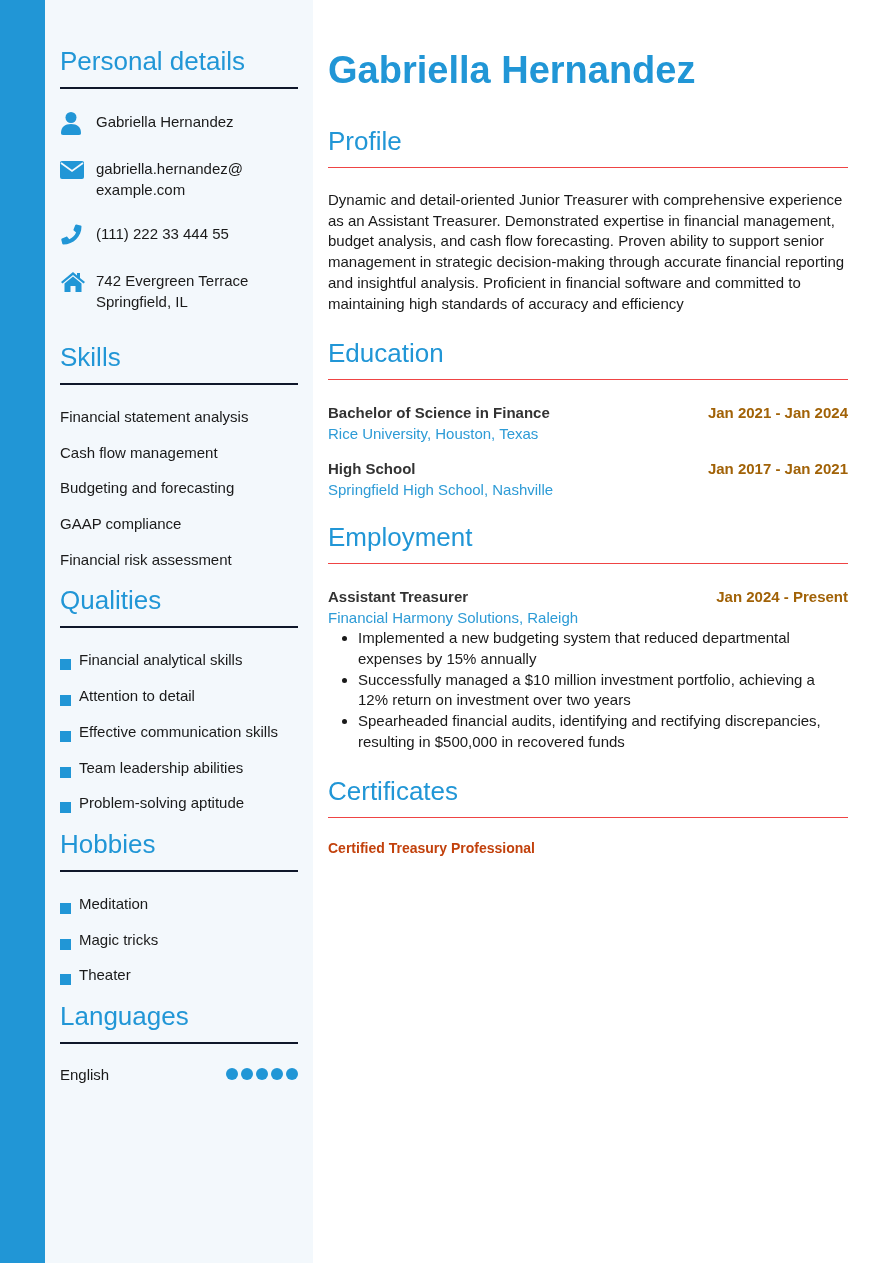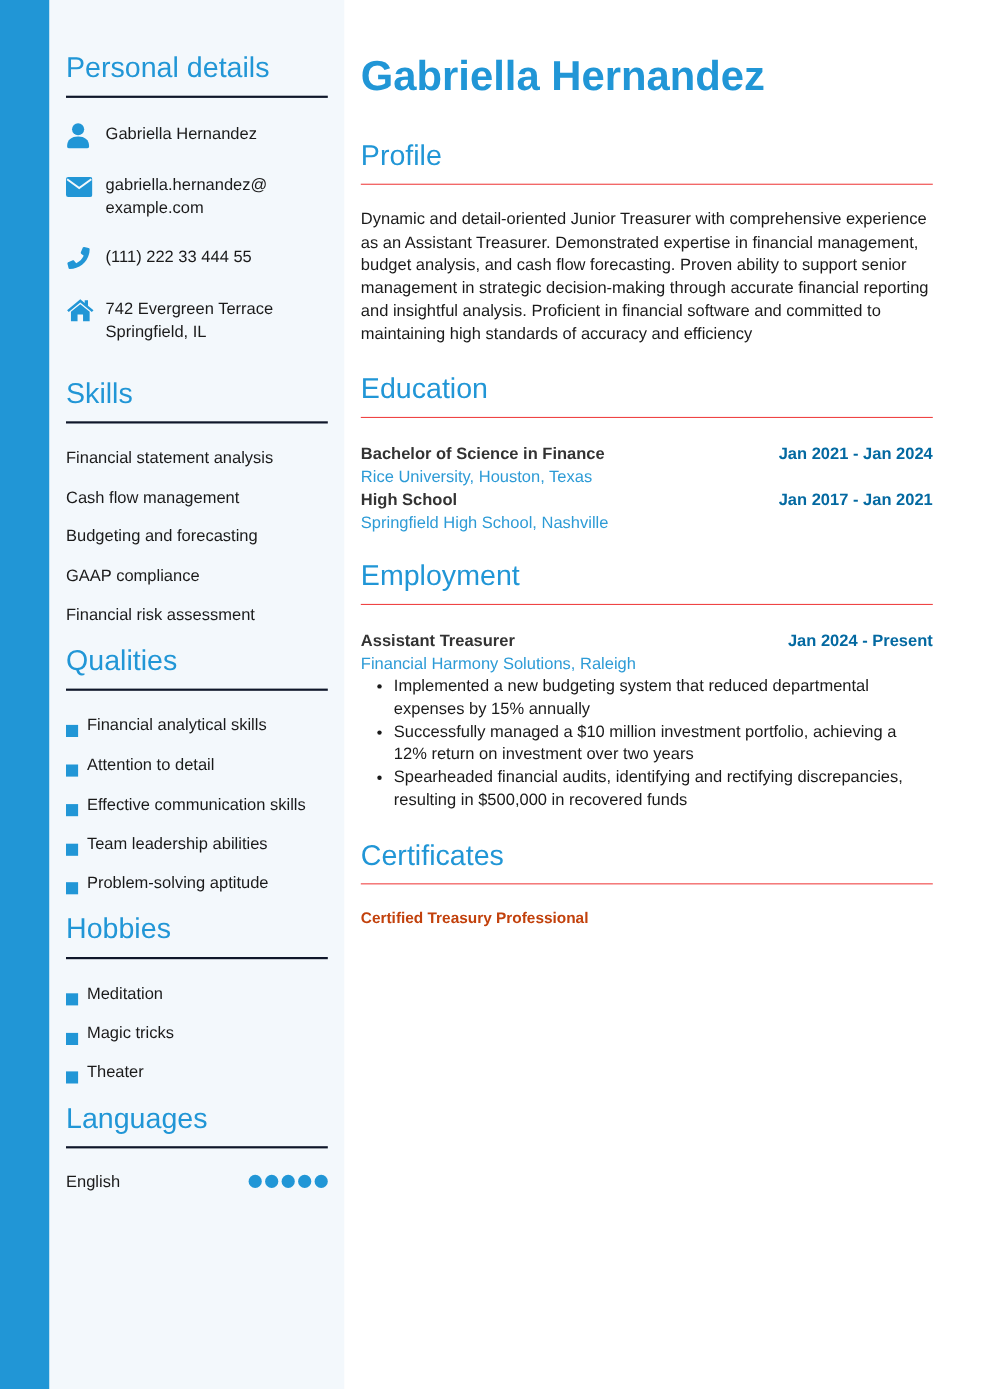--- a/index.html
+++ b/index.html
@@ -21,24 +21,24 @@
   .sq { width: 11px; height: 11px; background: #2196d6; margin-right: 8px; flex: 0 0 11px; }
 
   .lang-row { display: flex; justify-content: space-between; align-items: center; font-size: 15px; }
   .dots { display: flex; gap: 3px; }
   .dot { width: 12px; height: 12px; border-radius: 50%; background: #2196d6; }
 
   .name { font-size: 38px; font-weight: bold; color: #2196d6; margin-top: 50px; margin-bottom: 36px; line-height: 40px; }
   .m-heading { font-size: 26px; color: #2196d6; font-weight: normal; padding-bottom: 10px; border-bottom: 1px solid #ef4444; margin-bottom: 22px; }
   .profile { font-size: 15px; line-height: 20.7px; margin-bottom: 24px; }
 
-  .entry { }
+  .entry { margin-bottom: 14px; }
   .entry-top { display: flex; justify-content: space-between; font-size: 15px; line-height: 21px; }
   .entry-title { font-weight: bold; color: #333; }
-  .entry-date { font-weight: bold; color: #0369a1; }
+  .entry-date { font-weight: bold; color: #a16207; }
   .entry-sub { font-size: 15px; line-height: 21px; color: #2d9bd6; }
   .entry-list { list-style: disc; padding-left: 30px; font-size: 15px; line-height: 20.7px; }
   .cert { font-size: 14px; font-weight: bold; color: #c2410c; }
 </style>
 </head>
 <body>
 
 <div class="stripe"></div>
 
 <aside class="sidebar">

